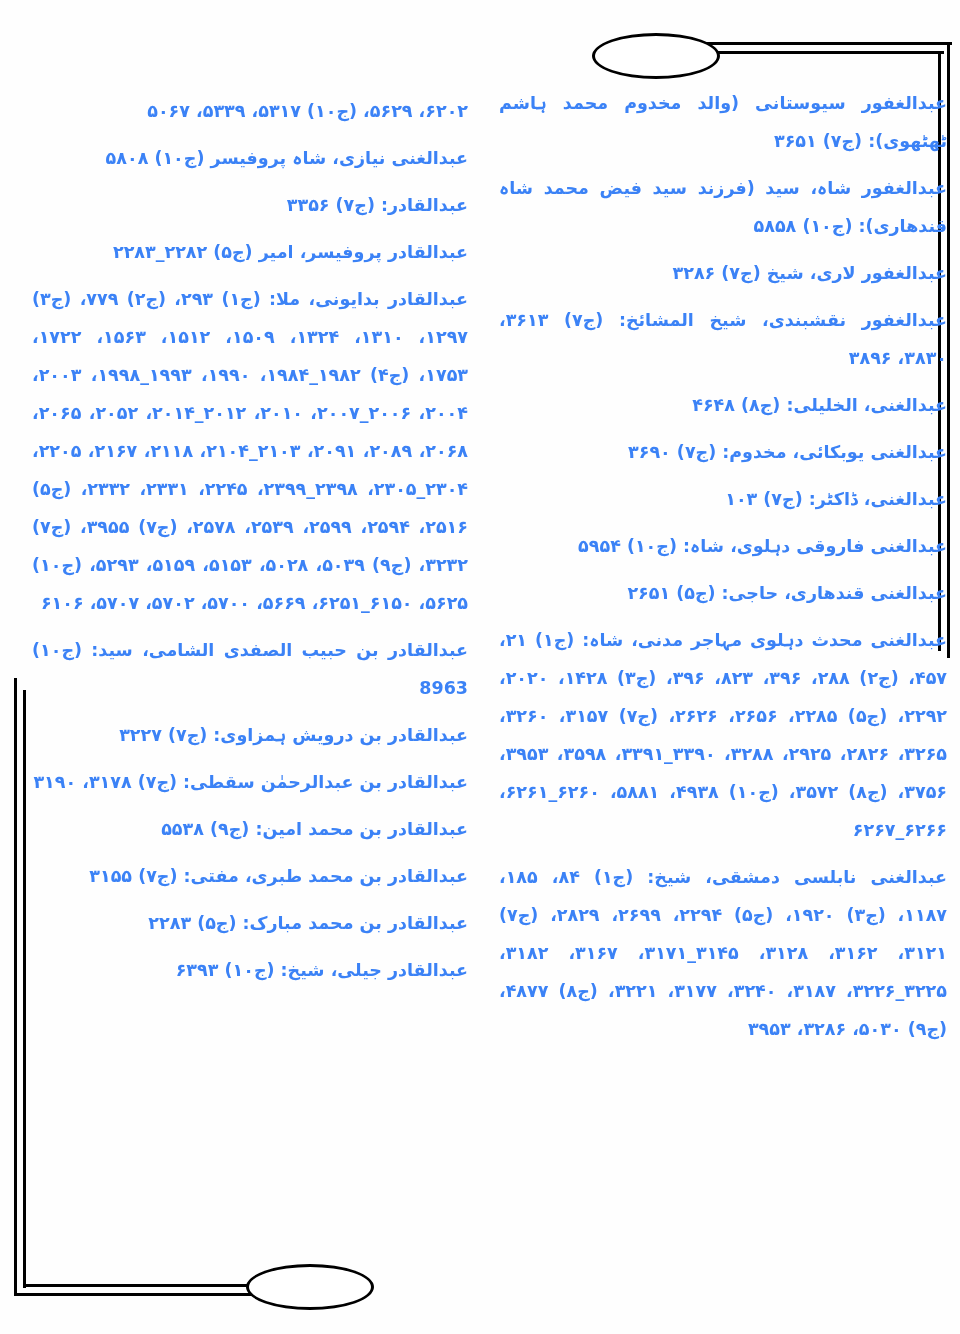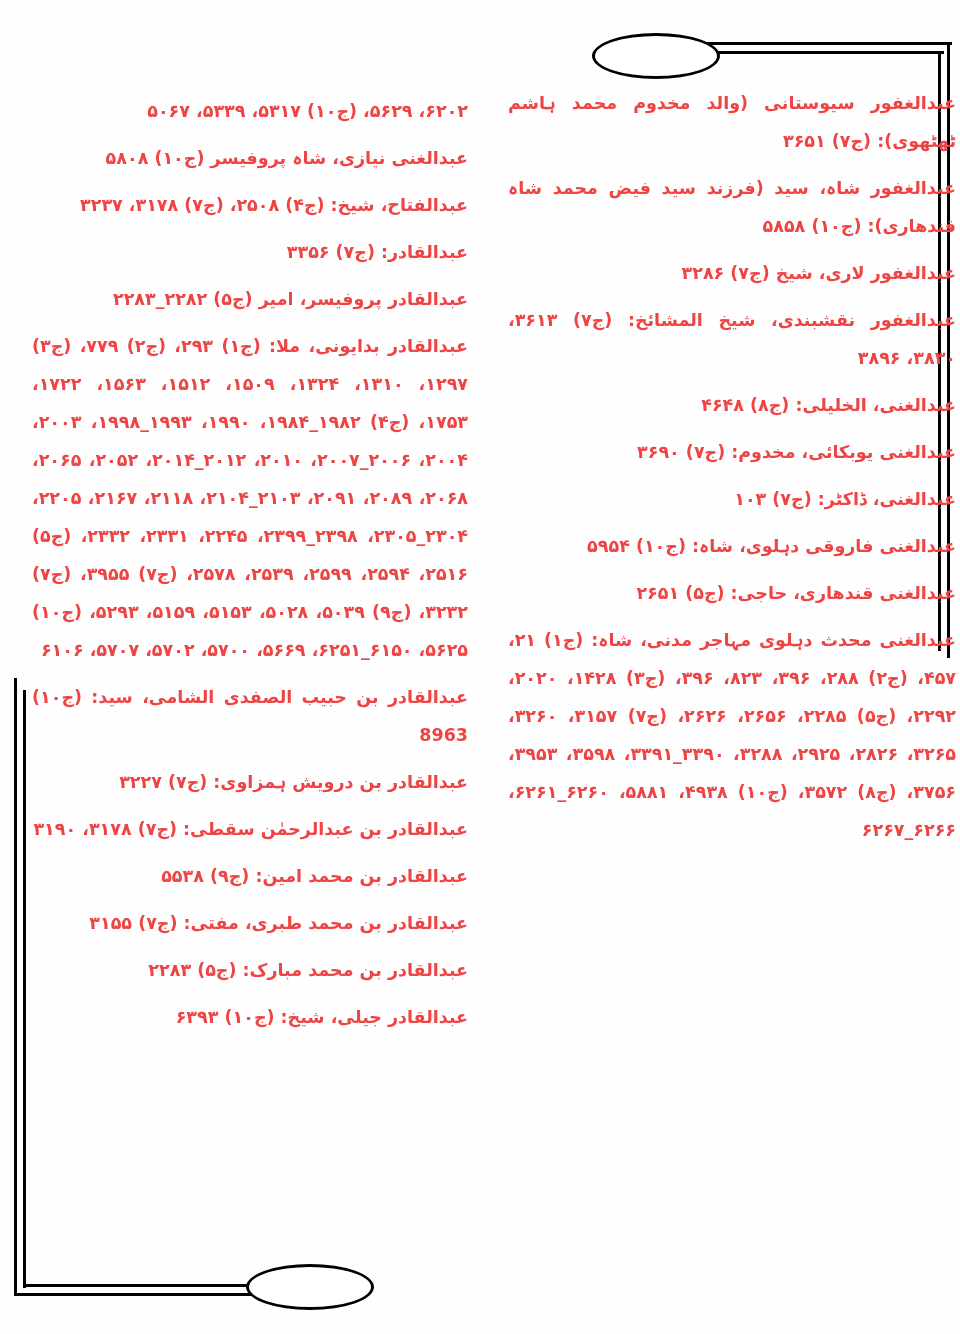--- a/index.html
+++ b/index.html
@@ -33,24 +33,24 @@
   
   .col {
     position: absolute;
     direction: rtl;
     unicode-bidi: embed;
     text-align: justify;
     text-justify: inter-word;
     font-weight: bold;
     font-size: 17.5px;
     line-height: 38px;
-    color: #ef4444;
+    color: #3b82f6;
     z-index: 3;
   }
-  .col-right { right: 4px; top: 84px; width: 448px; }
+  .col-right { right: 13px; top: 84px; width: 448px; }
   .col-left  { left: 32px;  top: 92px; width: 436px; }
   .entry {
     margin: 0 0 9px 0;
   }
   .entry:last-child { margin-bottom: 0; }
 </style>
 </head>
 <body>
 
 <div class="page">
@@ -71,26 +71,26 @@
       <p class="entry">عبدالغفور سیوستانی (والد مخدوم محمد ہاشم ٹھٹھوی): (ج۷) ۳۶۵۱</p>
       <p class="entry">عبدالغفور شاہ، سید (فرزند سید فیض محمد شاہ قندھاری): (ج۱۰) ۵۸۵۸</p>
       <p class="entry">عبدالغفور لاری، شیخ (ج۷) ۳۲۸۶</p>
       <p class="entry">عبدالغفور نقشبندی، شیخ المشائخ: (ج۷) ۳۶۱۳، ۳۸۳۰، ۳۸۹۶</p>
       <p class="entry">عبدالغنی، الخلیلی: (ج۸) ۴۶۴۸</p>
       <p class="entry">عبدالغنی یوبکائی، مخدوم: (ج۷) ۳۶۹۰</p>
       <p class="entry">عبدالغنی، ڈاکٹر: (ج۷) ۱۰۳</p>
       <p class="entry">عبدالغنی فاروقی دہلوی، شاہ: (ج۱۰) ۵۹۵۴</p>
       <p class="entry">عبدالغنی قندھاری، حاجی: (ج۵) ۲۶۵۱</p>
       <p class="entry">عبدالغنی محدث دہلوی مہاجر مدنی، شاہ: (ج۱) ۲۱، ۴۵۷، (ج۲) ۲۸۸، ۳۹۶، ۸۲۳، ۳۹۶، (ج۳) ۱۴۲۸، ۲۰۲۰، ۲۲۹۲، (ج۵) ۲۲۸۵، ۲۶۵۶، ۲۶۲۶، (ج۷) ۳۱۵۷، ۳۲۶۰، ۳۲۶۵، ۲۸۲۶، ۲۹۲۵، ۳۲۸۸، ۳۳۹۰_۳۳۹۱، ۳۵۹۸، ۳۹۵۳، ۳۷۵۶، (ج۸) ۳۵۷۲، (ج۱۰) ۴۹۳۸، ۵۸۸۱، ۶۲۶۰_۶۲۶۱، ۶۲۶۶_۶۲۶۷</p>
+      <p class="entry">عبدالغنی نابلسی دمشقی، شیخ: (ج۱) ۸۴، ۱۸۵، ۱۱۸۷، (ج۳) ۱۹۲۰، (ج۵) ۲۲۹۴، ۲۶۹۹، ۲۸۲۹، (ج۷) ۳۱۲۱، ۳۱۶۲، ۳۱۲۸، ۳۱۴۵_۳۱۷۱، ۳۱۶۷، ۳۱۸۲، ۳۲۲۵_۳۲۲۶، ۳۱۸۷، ۳۲۴۰، ۳۱۷۷، ۳۲۲۱، (ج۸) ۴۸۷۷، (ج۹) ۵۰۳۰، ۳۲۸۶، ۳۹۵۳</p>
     </div>
 
   <div class="col col-left">
       <p class="entry">۶۲۰۲، ۵۶۲۹، (ج۱۰) ۵۳۱۷، ۵۳۳۹، ۵۰۶۷</p>
       <p class="entry">عبدالغنی نیازی، شاہ پروفیسر (ج۱۰) ۵۸۰۸</p>
-      <p class="entry">عبدالفتاح، شیخ: (ج۴) ۲۵۰۸، (ج۷) ۳۱۷۸، ۳۲۳۷</p>
       <p class="entry">عبدالقادر: (ج۷) ۳۳۵۶</p>
       <p class="entry">عبدالقادر پروفیسر، امیر (ج۵) ۲۲۸۲_۲۲۸۳</p>
       <p class="entry">عبدالقادر بدایونی، ملا: (ج۱) ۲۹۳، (ج۲) ۷۷۹، (ج۳) ۱۲۹۷، ۱۳۱۰، ۱۳۲۴، ۱۵۰۹، ۱۵۱۲، ۱۵۶۳، ۱۷۲۲، ۱۷۵۳، (ج۴) ۱۹۸۲_۱۹۸۴، ۱۹۹۰، ۱۹۹۳_۱۹۹۸، ۲۰۰۳، ۲۰۰۴، ۲۰۰۶_۲۰۰۷، ۲۰۱۰، ۲۰۱۲_۲۰۱۴، ۲۰۵۲، ۲۰۶۵، ۲۰۶۸، ۲۰۸۹، ۲۰۹۱، ۲۱۰۳_۲۱۰۴، ۲۱۱۸، ۲۱۶۷، ۲۲۰۵، ۲۳۰۴_۲۳۰۵، ۲۳۹۸_۲۳۹۹، ۲۲۴۵، ۲۳۳۱، ۲۳۳۲، (ج۵) ۲۵۱۶، ۲۵۹۴، ۲۵۹۹، ۲۵۳۹، ۲۵۷۸، (ج۷) ۳۹۵۵، (ج۷) ۳۲۳۲، (ج۹) ۵۰۳۹، ۵۰۲۸، ۵۱۵۳، ۵۱۵۹، ۵۲۹۳، (ج۱۰) ۵۶۲۵، ۶۱۵۰_۶۲۵۱، ۵۶۶۹، ۵۷۰۰، ۵۷۰۲، ۵۷۰۷، ۶۱۰۶</p>
       <p class="entry">عبدالقادر بن حبیب الصفدی الشامی، سید: (ج۱۰) 8963</p>
       <p class="entry">عبدالقادر بن درویش ہمزاوی: (ج۷) ۳۲۲۷</p>
       <p class="entry">عبدالقادر بن عبدالرحمٰن سقطی: (ج۷) ۳۱۷۸، ۳۱۹۰</p>
       <p class="entry">عبدالقادر بن محمد امین: (ج۹) ۵۵۳۸</p>
       <p class="entry">عبدالقادر بن محمد طبری، مفتی: (ج۷) ۳۱۵۵</p>
       <p class="entry">عبدالقادر بن محمد مبارک: (ج۵) ۲۲۸۳</p>
       <p class="entry">عبدالقادر جیلی، شیخ: (ج۱۰) ۶۳۹۳</p>

